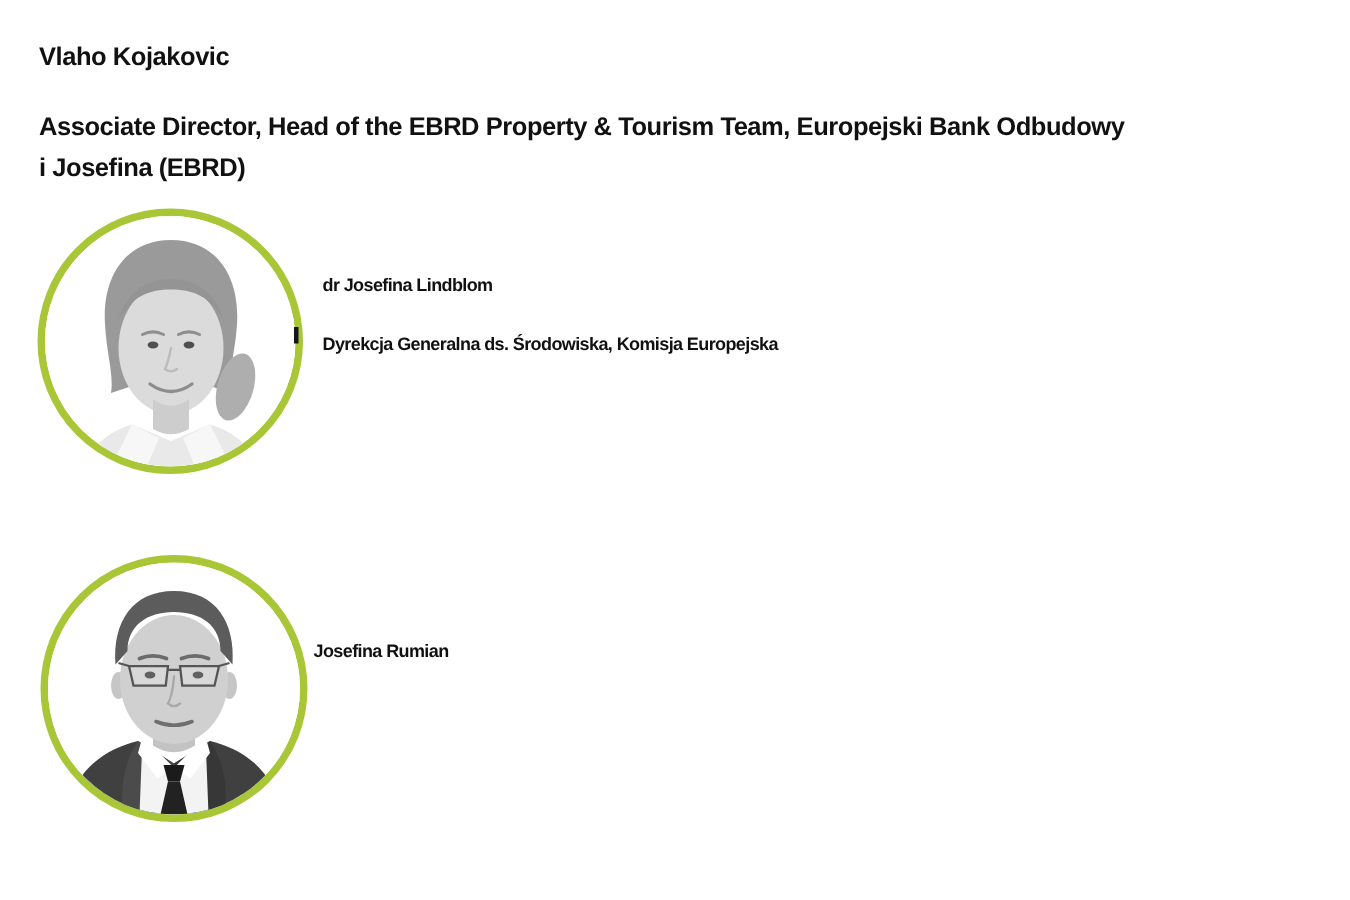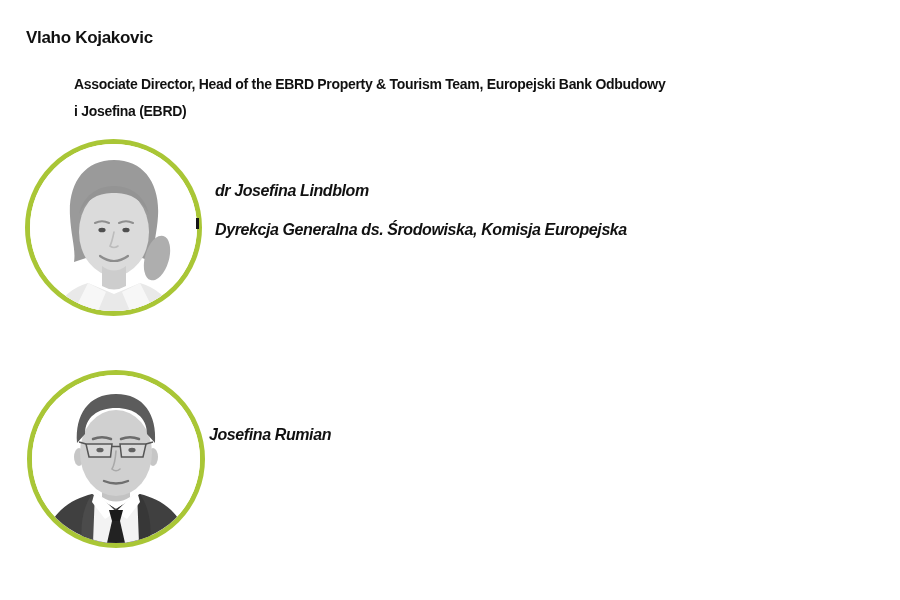--- a/index.html
+++ b/index.html
@@ -4,29 +4,29 @@
 <style>
   html,body{margin:0;padding:0;background:#ffffff;}
   .page{
     position:relative;width:900px;height:557px;background:#ffffff;overflow:hidden;
     font-family:"Liberation Sans",sans-serif;font-weight:bold;color:#111111;
   }
   .header-name{
     position:absolute;left:26px;top:28px;font-size:17px;letter-spacing:-0.3px;line-height:20px;
   }
   .header-title{
-    position:absolute;left:26px;top:71px;font-size:14px;letter-spacing:-0.3px;line-height:27px;margin-left:48px;
+    position:absolute;left:26px;top:71px;font-size:17px;letter-spacing:-0.3px;line-height:27px;
   }
   .ring{
     position:absolute;border-radius:50%;border:5px solid #a9c636;background:#ffffff;overflow:hidden;
   }
   .ring svg{display:block;width:100%;height:100%;}
   .ring-1{left:25px;top:139px;width:167px;height:167px;}
   .ring-2{left:27px;top:370px;width:168px;height:168px;}
-  .sp-name,.sp-role{position:absolute;font-size:16px;letter-spacing:-0.4px;line-height:19px;white-space:nowrap;font-style:italic;}
+  .sp-name,.sp-role{position:absolute;font-size:12px;letter-spacing:-0.4px;line-height:19px;white-space:nowrap;}
   .sp1-name{left:215px;top:181px;}
   .sp1-role{left:215px;top:220px;}
   .sp2-name{left:209px;top:425px;}
   .sp2-role{left:209px;top:468px;}
   .edge-artifact{position:absolute;left:196px;top:218px;width:3px;height:11px;background:#151515;}
 </style>
 </head>
 <body>
 
 <div class="page">

